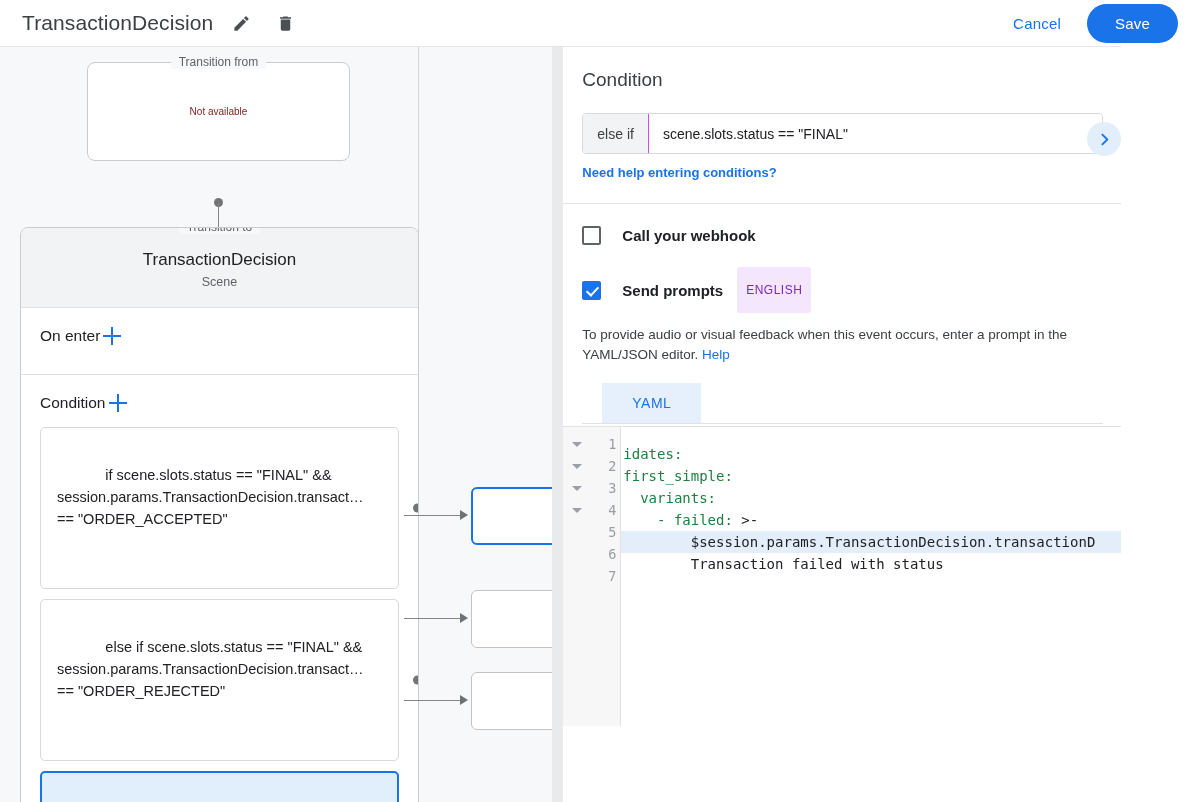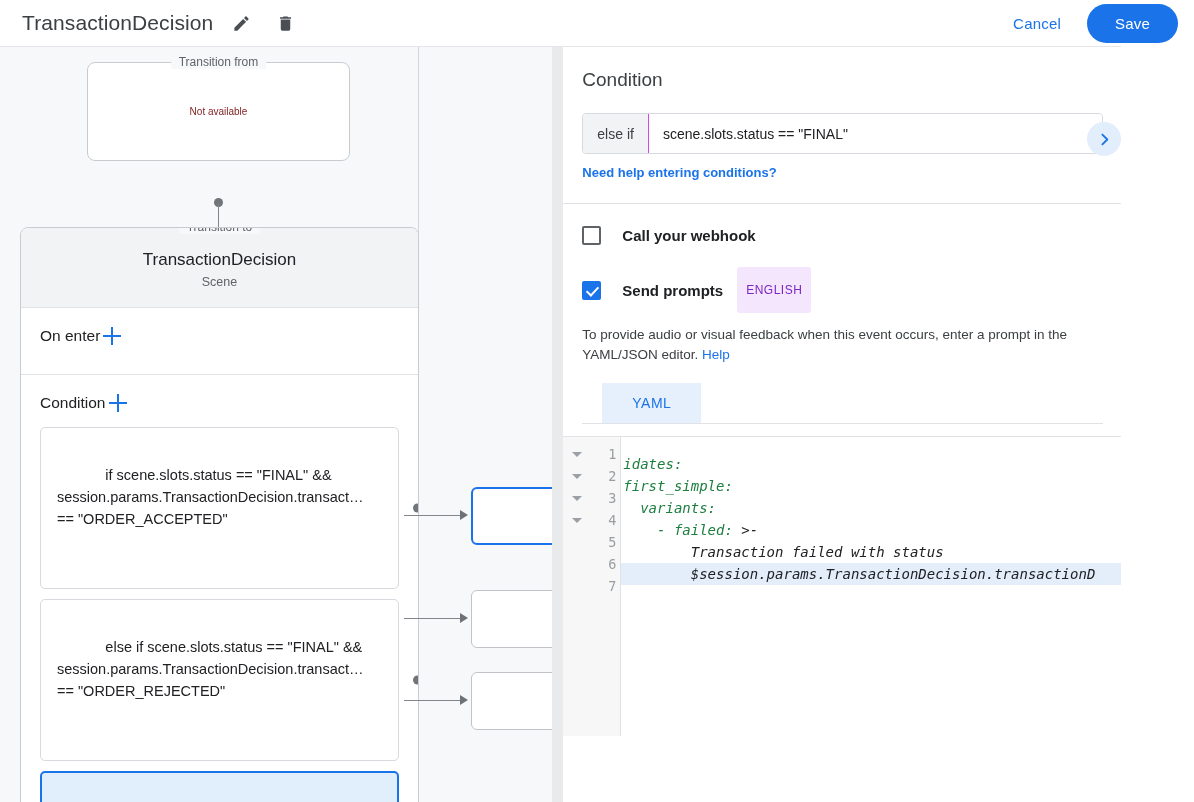--- a/index.html
+++ b/index.html
@@ -384,21 +384,21 @@
     line-height: 20px;
     color: #3c4043;
     margin: -10px 0 18px 0;
     max-width: 560px;
   }
   .hint a { color: #1a73e8; text-decoration: none; cursor: pointer; }
 
   .tabs {
     display: flex;
     border-bottom: 1px solid #e0e2e5;
-    margin-bottom: 12px;
+    margin-bottom: 2px;
     padding-left: 20px;
   }
   .tab {
     padding: 12px 30px;
     font-size: 14px;
     color: #5f6368;
     cursor: pointer;
     letter-spacing: .5px;
     background: transparent;
   }
@@ -447,21 +447,20 @@
     padding-right: 4px;
     font-family: "DejaVu Sans Mono", monospace;
     font-size: 13.5px;
     color: #999da1;
   }
   .code-col {
     flex: 1;
     padding-top: 16px;
     overflow: hidden;
     position: relative;
-    font-style: italic;
   }
   .code-line {
     height: 22px;
     line-height: 22px;
     font-family: "DejaVu Sans Mono", monospace;
     font-size: 14px;
     color: #202124;
     white-space: pre;
     padding-left: 2px;
   }
@@ -632,21 +631,21 @@
           <div class="gutter-cell">5</div>
           <div class="gutter-cell">6</div>
           <div class="gutter-cell">7</div>
         </div>
 
         <div class="code-col">
           <div class="code-line"><span class="tok-key">idates:</span><span class="tok-plain"></span></div>
           <div class="code-line"><span class="tok-key">first_simple:</span><span class="tok-plain"></span></div>
           <div class="code-line"><span class="tok-key">  variants:</span><span class="tok-plain"></span></div>
           <div class="code-line"><span class="tok-key">    - failed:</span><span class="tok-plain"> &gt;-</span></div>
+          <div class="code-line hl"><span class="tok-key"></span><span class="tok-plain">        $session.params.TransactionDecision.transactionD</span></div>
           <div class="code-line"><span class="tok-key"></span><span class="tok-plain">        Transaction failed with status</span></div>
-          <div class="code-line hl"><span class="tok-key"></span><span class="tok-plain">        $session.params.TransactionDecision.transactionD</span></div>
           <div class="code-line"><span class="tok-key"></span><span class="tok-plain"></span></div>
         </div>
       </div>
 
     </div>
   </div>
 </div>
 
 </body></html>

